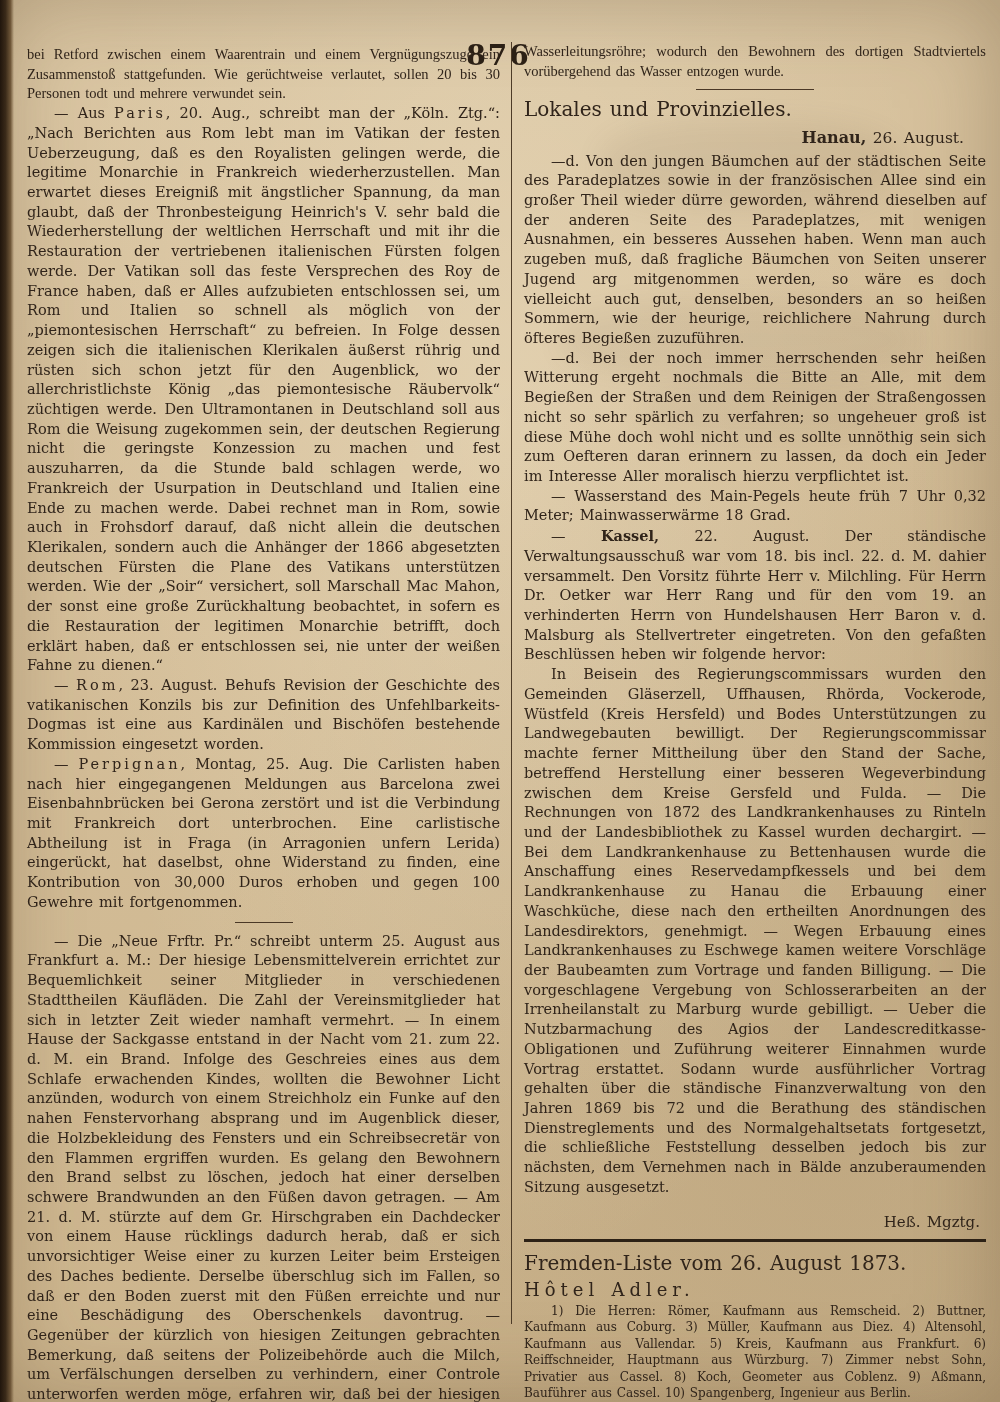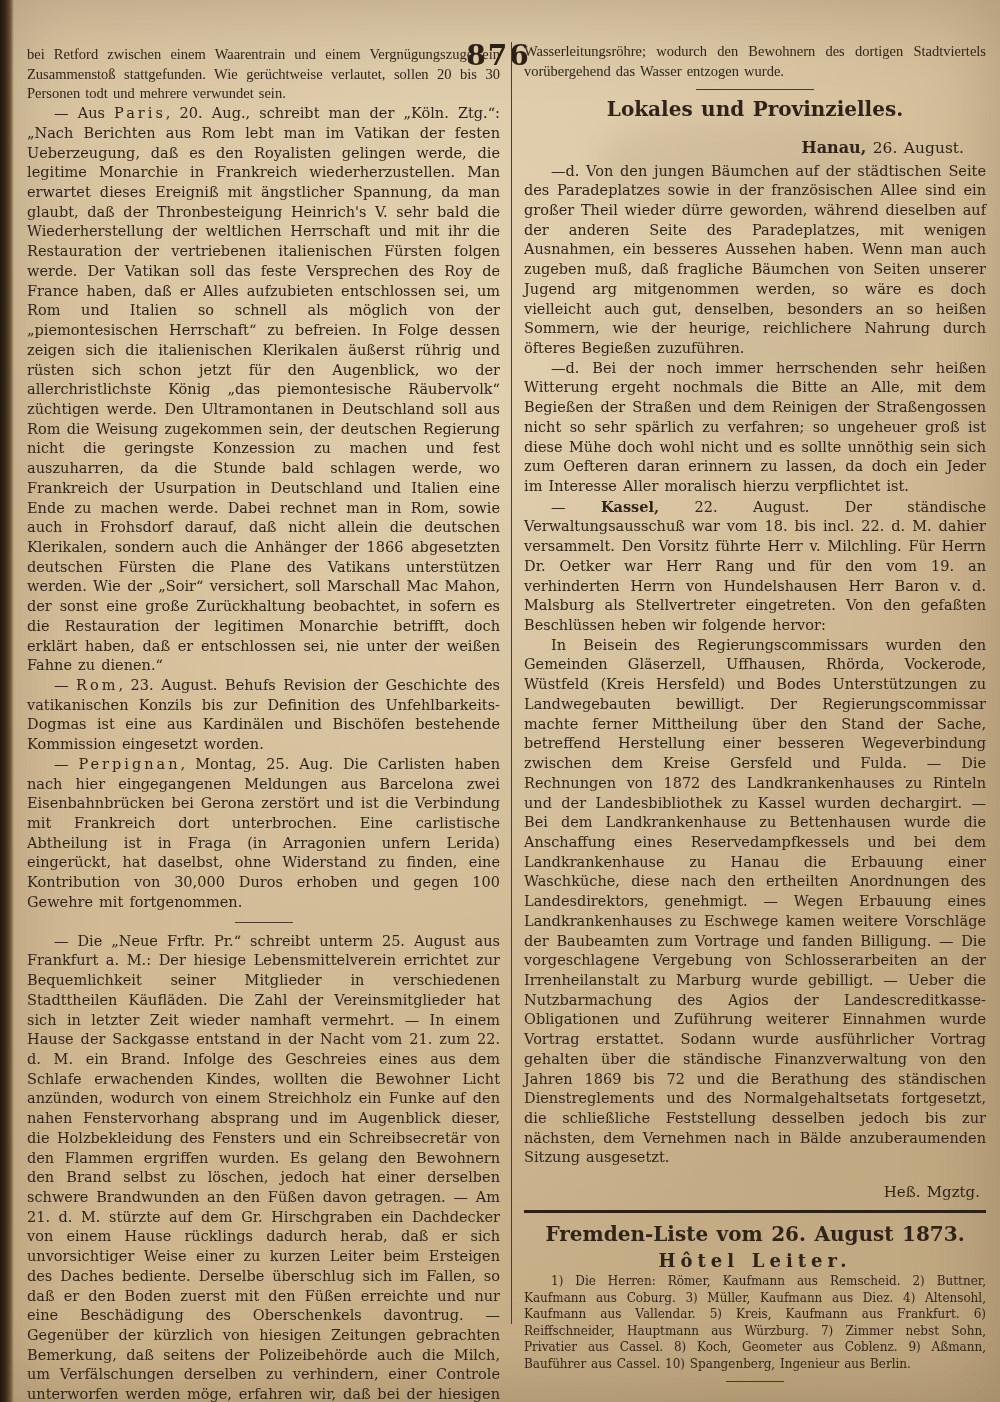--- a/index.html
+++ b/index.html
@@ -34,25 +34,25 @@
   .col-right{left:524px;top:42px;width:462px;}
   .divider-v{position:absolute;left:511px;top:42px;width:1px;height:1282px;background:#4d3b27;}
   .col p{margin:0;}
   .indent{text-indent:27px;}
   .noindent{text-indent:0;font-family:Liberation Serif, serif;}
   .sperr{letter-spacing:3px;}
   .b{font-weight:bold;}
   .rule-short{border:0;border-top:1px solid #4a3826;width:58px;margin:9px auto 9px auto;}
   .rule-mid{border:0;border-top:1px solid #4a3826;width:118px;margin:8px auto 7px auto;}
   .rule-thick{border:0;border-top:3px solid #2c2115;width:100%;margin:7px 0 9px 0;}
-  .heading{font-weight:bold;text-align:center;margin:2px 0 2px 0;line-height:1.2;}
+  .heading{font-weight:normal;text-align:left;margin:2px 0 2px 0;line-height:1.2;}
   .heading-lokales{font-size:20px;}
   .heading-fremden{font-size:20px;}
   .heading-hotel{font-size:18px;letter-spacing:5px;margin-top:4px;}
-  .dateline{text-align:right;padding-right:22px;font-size:15.5px;margin:16px 0 2px 0;}
+  .dateline{text-align:right;padding-right:22px;font-size:15.5px;margin:6px 0 2px 0;}
   .dateline .place{font-weight:bold;font-size:16px;}
   .signature{text-align:right;padding-right:6px;font-size:15px;margin-top:14px;}
   .smalltext{font-size:12px;line-height:1.38;word-spacing:1px;}
 </style>
 </head>
 <body>
 
 <div class="page">
   <div class="gutter"></div>
   <div class="ghost g1"></div>
@@ -72,23 +72,24 @@
     <p class="indent">— Die „Neue Frftr. Pr.“ schreibt unterm 25. August aus Frankfurt a. M.: Der hiesige Lebensmittelverein errichtet zur Bequemlichkeit seiner Mitglieder in verschiedenen Stadttheilen Käufläden. Die Zahl der Vereinsmitglieder hat sich in letzter Zeit wieder namhaft vermehrt. — In einem Hause der Sackgasse entstand in der Nacht vom 21. zum 22. d. M. ein Brand. Infolge des Geschreies eines aus dem Schlafe erwachenden Kindes, wollten die Bewohner Licht anzünden, wodurch von einem Streichholz ein Funke auf den nahen Fenstervorhang absprang und im Augenblick dieser, die Holzbekleidung des Fensters und ein Schreibsecretär von den Flammen ergriffen wurden. Es gelang den Bewohnern den Brand selbst zu löschen, jedoch hat einer derselben schwere Brandwunden an den Füßen davon getragen. — Am 21. d. M. stürzte auf dem Gr. Hirschgraben ein Dachdecker von einem Hause rücklings dadurch herab, daß er sich unvorsichtiger Weise einer zu kurzen Leiter beim Ersteigen des Daches bediente. Derselbe überschlug sich im Fallen, so daß er den Boden zuerst mit den Füßen erreichte und nur eine Beschädigung des Oberschenkels davontrug. — Gegenüber der kürzlich von hiesigen Zeitungen gebrachten Bemerkung, daß seitens der Polizeibehörde auch die Milch, um Verfälschungen derselben zu verhindern, einer Controle unterworfen werden möge, erfahren wir, daß bei der hiesigen Polizeibehörde bereits seit einiger Zeit Erhebungen darüber stattfinden, in welcher Weise der Werth der Milch zuverlässig festgestellt werden kann. Es ist wohl anzunehmen, daß diese Bemühungen in Kurzem zum Abschluß kommen und eine scharfe Controle für die Milchverkäufer im Gefolge haben werden. — Am Friedbergerthor platzte am Samstag eine</p>
   </div>
 
   <div class="col col-right">
     <p class="noindent">Wasserleitungsröhre; wodurch den Bewohnern des dortigen Stadtviertels vorübergehend das Wasser entzogen wurde.</p>
     <hr class="rule-mid">
     <h2 class="heading heading-lokales">Lokales und Provinzielles.</h2>
     <div class="dateline"><span class="place">Hanau,</span><span> 26. August.</span></div>
     <p class="indent">—d. Von den jungen Bäumchen auf der städtischen Seite des Paradeplatzes sowie in der französischen Allee sind ein großer Theil wieder dürre geworden, während dieselben auf der anderen Seite des Paradeplatzes, mit wenigen Ausnahmen, ein besseres Aussehen haben. Wenn man auch zugeben muß, daß fragliche Bäumchen von Seiten unserer Jugend arg mitgenommen werden, so wäre es doch vielleicht auch gut, denselben, besonders an so heißen Sommern, wie der heurige, reichlichere Nahrung durch öfteres Begießen zuzuführen.</p>
     <p class="indent">—d. Bei der noch immer herrschenden sehr heißen Witterung ergeht nochmals die Bitte an Alle, mit dem Begießen der Straßen und dem Reinigen der Straßengossen nicht so sehr spärlich zu verfahren; so ungeheuer groß ist diese Mühe doch wohl nicht und es sollte unnöthig sein sich zum Oefteren daran erinnern zu lassen, da doch ein Jeder im Interesse Aller moralisch hierzu verpflichtet ist.</p>
+    <p class="indent">— Wasserstand des Main-Pegels heute früh 7 Uhr 0,32 Meter; Mainwasserwärme 18 Grad.</p>
     <p class="indent"><span>— </span><span class="b">Kassel,</span><span> 22. August. Der ständische Verwaltungsausschuß war vom 18. bis incl. 22. d. M. dahier versammelt. Den Vorsitz führte Herr v. Milchling. Für Herrn Dr. Oetker war Herr Rang und für den vom 19. an verhinderten Herrn von Hundelshausen Herr Baron v. d. Malsburg als Stellvertreter eingetreten. Von den gefaßten Beschlüssen heben wir folgende hervor:</span></p>
     <p class="indent">In Beisein des Regierungscommissars wurden den Gemeinden Gläserzell, Uffhausen, Rhörda, Vockerode, Wüstfeld (Kreis Hersfeld) und Bodes Unterstützungen zu Landwegebauten bewilligt. Der Regierungscommissar machte ferner Mittheilung über den Stand der Sache, betreffend Herstellung einer besseren Wegeverbindung zwischen dem Kreise Gersfeld und Fulda. — Die Rechnungen von 1872 des Landkrankenhauses zu Rinteln und der Landesbibliothek zu Kassel wurden dechargirt. — Bei dem Landkrankenhause zu Bettenhausen wurde die Anschaffung eines Reservedampfkessels und bei dem Landkrankenhause zu Hanau die Erbauung einer Waschküche, diese nach den ertheilten Anordnungen des Landesdirektors, genehmigt. — Wegen Erbauung eines Landkrankenhauses zu Eschwege kamen weitere Vorschläge der Baubeamten zum Vortrage und fanden Billigung. — Die vorgeschlagene Vergebung von Schlosserarbeiten an der Irrenheilanstalt zu Marburg wurde gebilligt. — Ueber die Nutzbarmachung des Agios der Landescreditkasse-Obligationen und Zuführung weiterer Einnahmen wurde Vortrag erstattet. Sodann wurde ausführlicher Vortrag gehalten über die ständische Finanzverwaltung von den Jahren 1869 bis 72 und die Berathung des ständischen Dienstreglements und des Normalgehaltsetats fortgesetzt, die schließliche Feststellung desselben jedoch bis zur nächsten, dem Vernehmen nach in Bälde anzuberaumenden Sitzung ausgesetzt.</p>
     <div class="signature">Heß. Mgztg.</div>
     <hr class="rule-thick">
     <h2 class="heading heading-fremden">Fremden-Liste vom 26. August 1873.</h2>
-    <h3 class="heading heading-hotel">Hôtel Leiter.</h3>
+    <h3 class="heading heading-hotel">Hôtel Adler.</h3>
     <p class="indent smalltext">1) Die Herren: Römer, Kaufmann aus Remscheid. 2) Buttner, Kaufmann aus Coburg. 3) Müller, Kaufmann aus Diez. 4) Altensohl, Kaufmann aus Vallendar. 5) Kreis, Kaufmann aus Frankfurt. 6) Reiffschneider, Hauptmann aus Würzburg. 7) Zimmer nebst Sohn, Privatier aus Cassel. 8) Koch, Geometer aus Coblenz. 9) Aßmann, Bauführer aus Cassel. 10) Spangenberg, Ingenieur aus Berlin.</p>
     <hr class="rule-short">
 
   </div>
 </div>
 
 </body></html>

